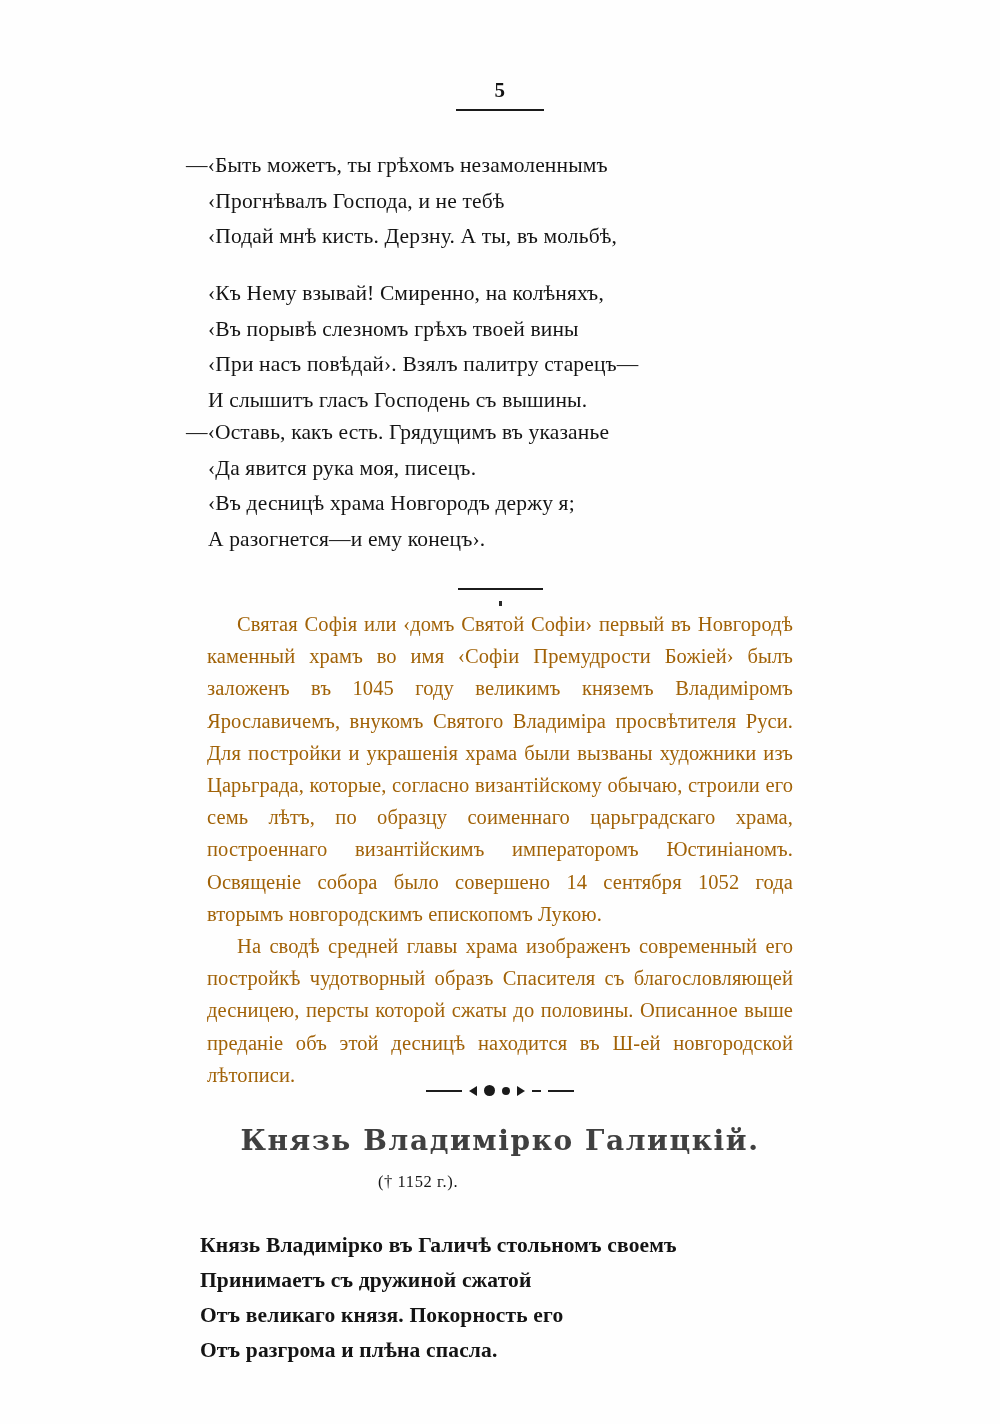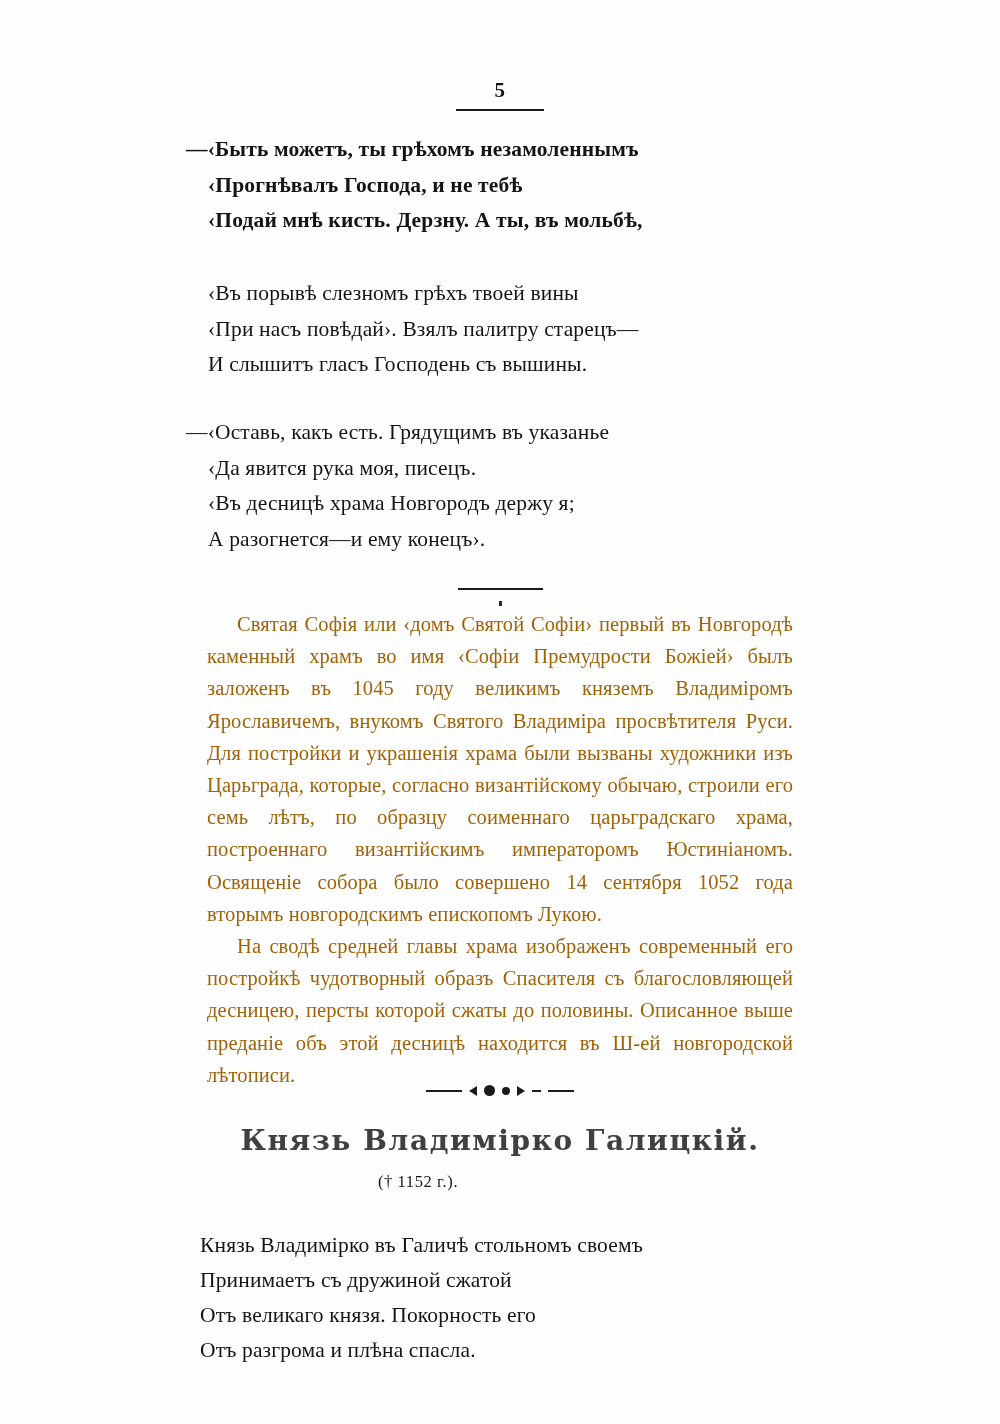--- a/index.html
+++ b/index.html
@@ -63,21 +63,21 @@
   .verse-line.plain {
     margin-left: 0px;
   }
   .verse-date {
     font-size: 17px;
     line-height: 34px;
     margin-left: 36px;
     letter-spacing: 0.4px;
   }
 
-  #verse-stanza-1 { top: 132px; font-weight: bold; }
+  #verse-stanza-1 { top: 148px; }
   #verse-stanza-2 { top: 276px; }
   #verse-stanza-3 { top: 415px; }
 
   
   .mid-rule-wrap {
     position: absolute;
     top: 576px;
     left: 0;
     width: 1000px;
     text-align: center;
@@ -171,39 +171,40 @@
     top: 1172px;
     left: 0;
     width: 836px;
     text-align: center;
     font-size: 16.5px;
     letter-spacing: 0.6px;
     color: #161616;
   }
 
   #verse-stanza-4 { top: 1228px; left: 200px; }
-  #verse-stanza-4 .verse-line { line-height: 35px; }
+  #verse-stanza-4 .verse-line { line-height: 35px; font-weight: bold; }
 </style>
 </head>
 <body>
 
 <div class="page">
 
   <div class="folio">
     <div class="folio-num">5</div>
     <div class="folio-rule"></div>
   </div>
 
   <div class="verse-block" id="verse-stanza-1">
     <div class="verse-line hang">—‹Быть можетъ, ты грѣхомъ незамоленнымъ</div>
     <div class="verse-line">‹Прогнѣвалъ Господа, и не тебѣ</div>
     <div class="verse-line">‹Подай мнѣ кисть. Дерзну. А ты, въ мольбѣ,</div>
   </div>
 
   <div class="verse-block" id="verse-stanza-2">
+    <div class="verse-line">‹Къ Нему взывай! Смиренно, на колѣняхъ,</div>
     <div class="verse-line">‹Въ порывѣ слезномъ грѣхъ твоей вины</div>
     <div class="verse-line">‹При насъ повѣдай›. Взялъ палитру старецъ—</div>
     <div class="verse-line plain">И слышитъ гласъ Господень съ вышины.</div>
   </div>
 
   <div class="verse-block" id="verse-stanza-3">
     <div class="verse-line hang">—‹Оставь, какъ есть. Грядущимъ въ указанье</div>
     <div class="verse-line">‹Да явится рука моя, писецъ.</div>
     <div class="verse-line">‹Въ десницѣ храма Новгородъ держу я;</div>
     <div class="verse-line plain">А разогнется—и ему конецъ›.</div>

